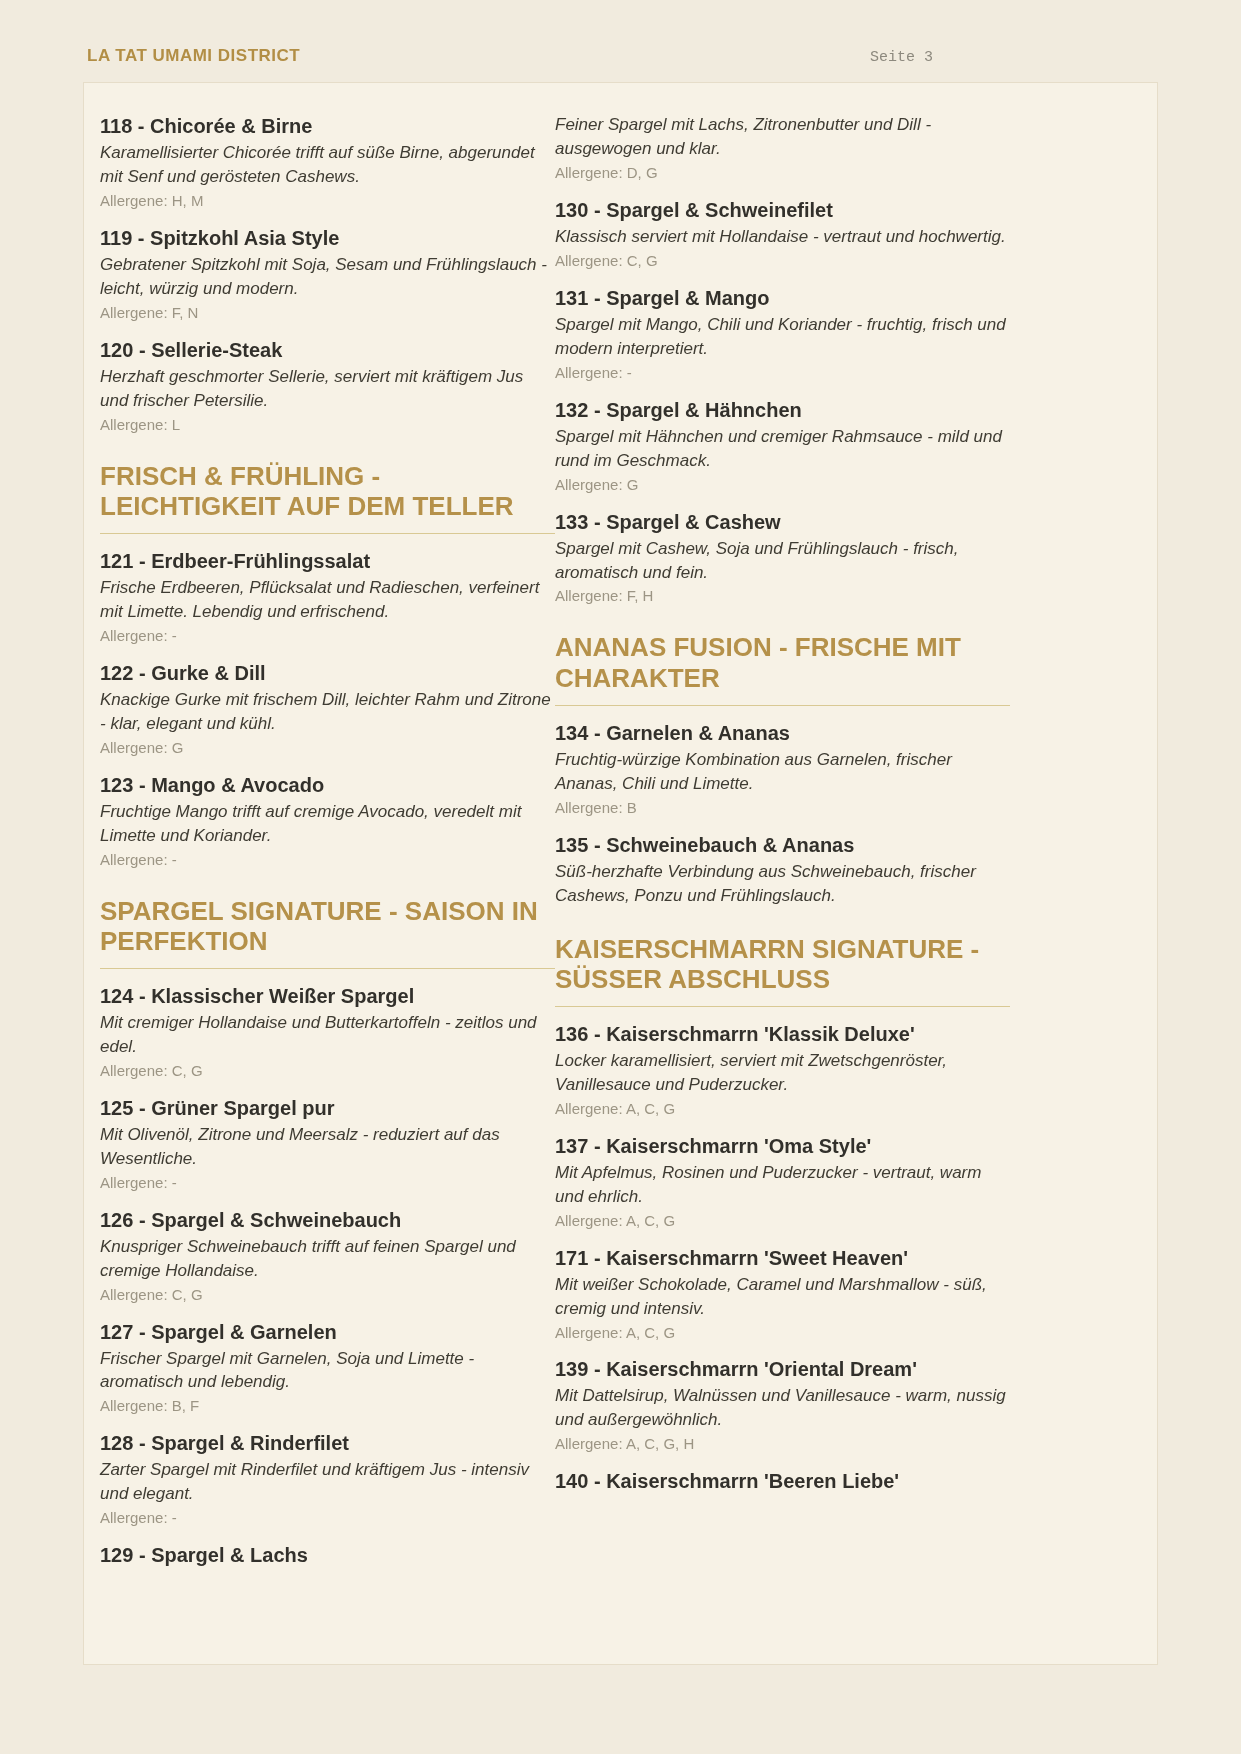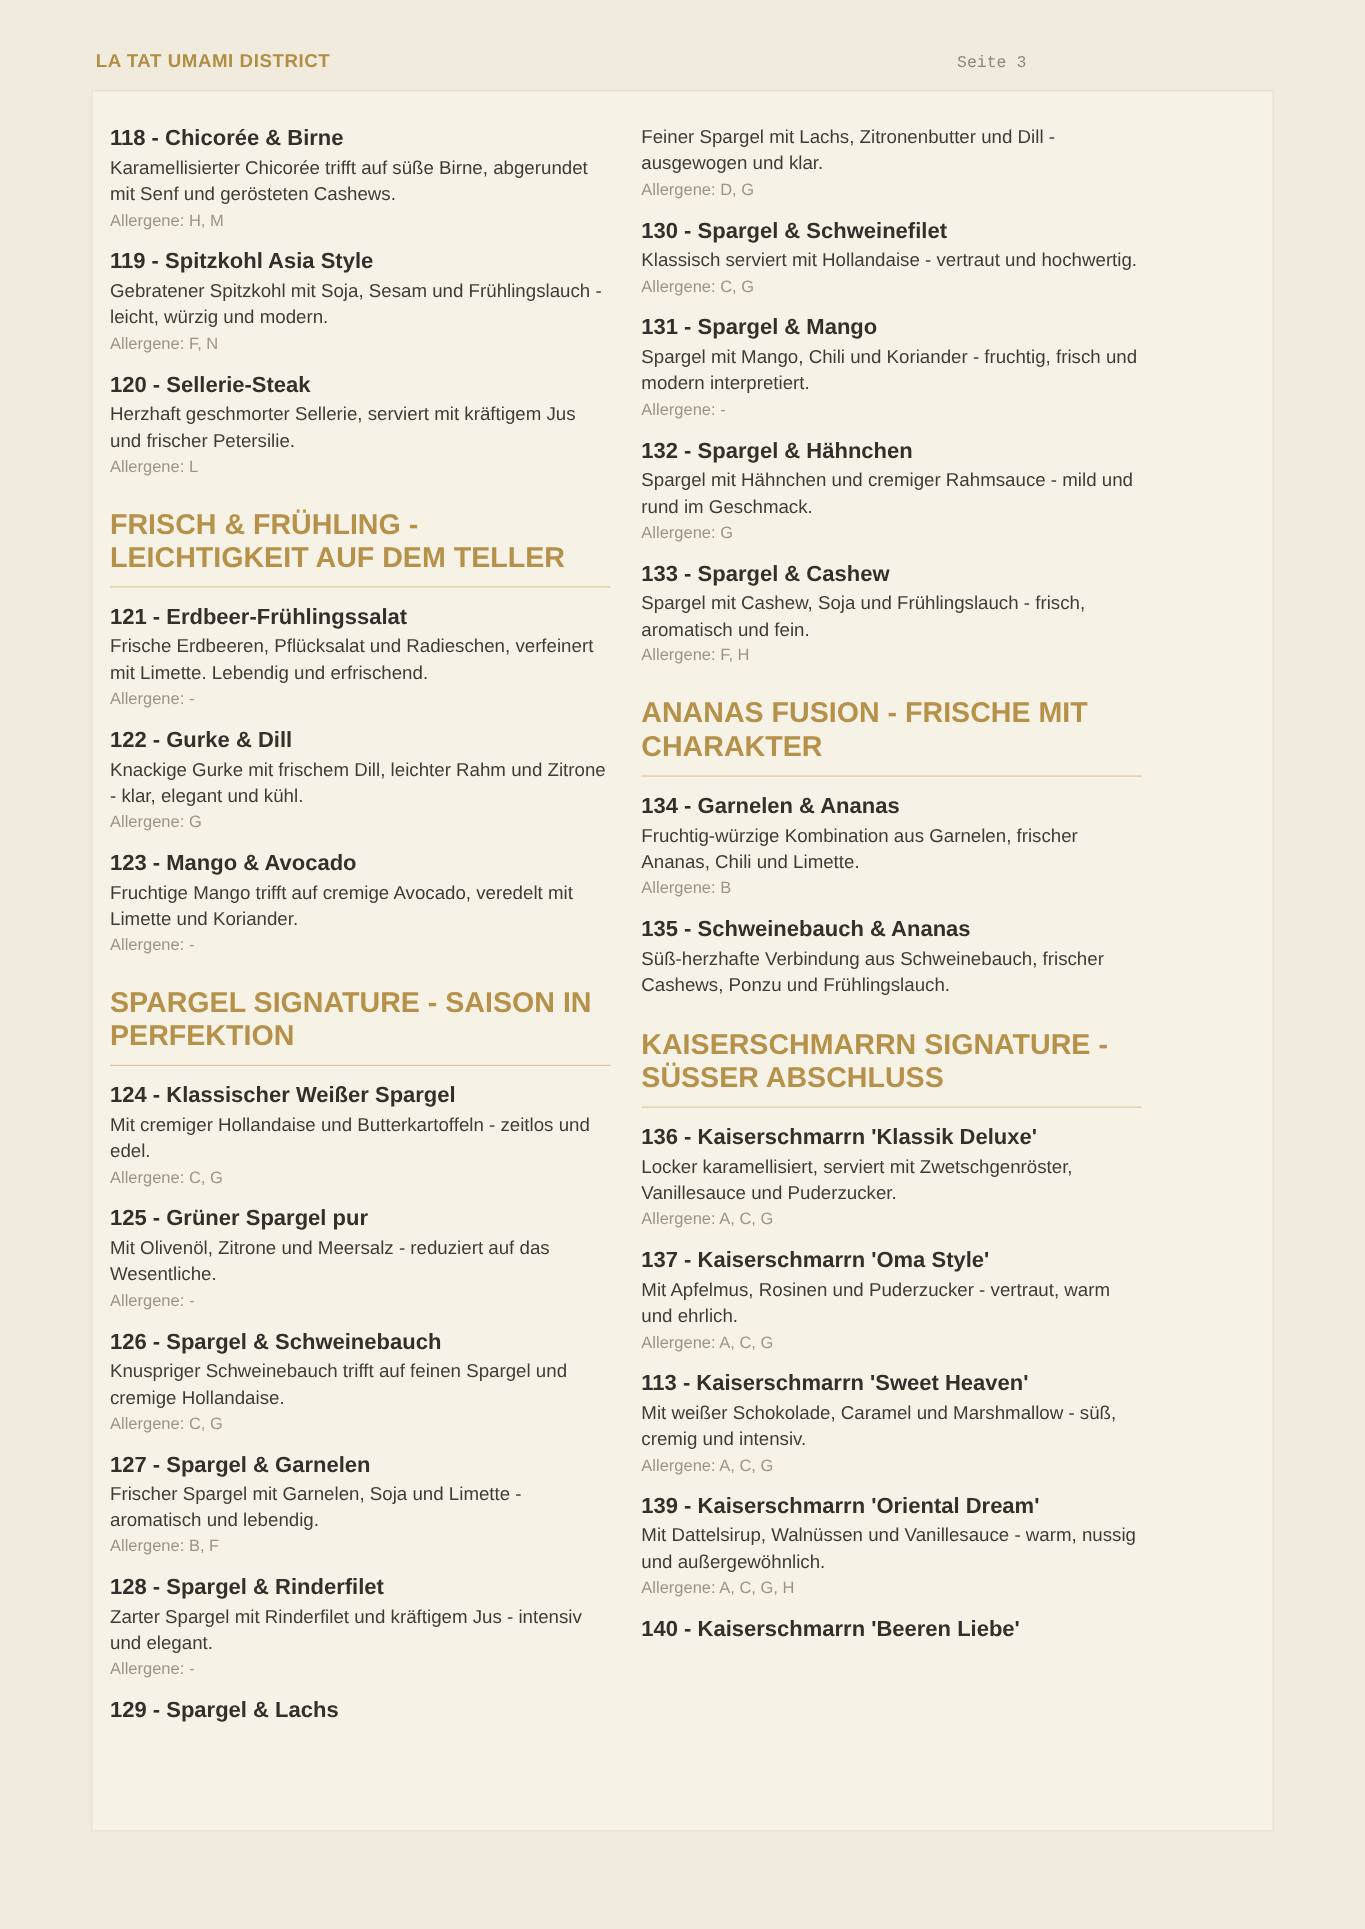--- a/index.html
+++ b/index.html
@@ -19,34 +19,34 @@
   .brand {
     color: #b28e45; font-size: 17px; font-weight: 700; letter-spacing: 0.5px;
   }
   .pageno { color: #8d897e; font-size: 15px; font-family: Liberation Mono, monospace; }
 
   
   .card {
     width: 1075px; height: 1583px;
     background: #f7f2e6;
     border: 1px solid #e6ddc9;
-    display: flex; gap: 28px;
+    display: flex; 
     padding: 30px 20px 40px 16px;
     overflow: hidden;
   }
   .col { width: 455px; flex: 0 0 455px; }
 
   
   .item { margin-bottom: 14px; }
   .item-title {
     font-size: 20px; line-height: 1.3; font-weight: 700;
     color: #32302b; margin-bottom: 2px;
   }
   .item-desc {
-    font-size: 17px; line-height: 1.41; color: #3f3c33; margin-bottom: 2px;
+    font-size: 17px; line-height: 1.41; color: #3f3c33; margin-bottom: 2px; font-style: italic;
   }
   .item-allergens {
     font-size: 15px; line-height: 1.33; color: #9c9584; margin-top: 2px;
   }
 
   
   .section-title {
     font-size: 26px; line-height: 1.16; font-weight: 700;
     color: #b5914a;
     margin: 26px 0 14px 0;
@@ -167,21 +167,21 @@
     <h3 class="item-title">136 - Kaiserschmarrn 'Klassik Deluxe'</h3>
     <p class="item-desc">Locker karamellisiert, serviert mit Zwetschgenröster, Vanillesauce und Puderzucker.</p>
     <p class="item-allergens">Allergene: A, C, G</p>
   </article>
         <article class="item">
     <h3 class="item-title">137 - Kaiserschmarrn 'Oma Style'</h3>
     <p class="item-desc">Mit Apfelmus, Rosinen und Puderzucker - vertraut, warm und ehrlich.</p>
     <p class="item-allergens">Allergene: A, C, G</p>
   </article>
         <article class="item">
-    <h3 class="item-title">113 - Kaiserschmarrn 'Sweet Heaven'</h3>
+    <h3 class="item-title">171 - Kaiserschmarrn 'Sweet Heaven'</h3>
     <p class="item-desc">Mit weißer Schokolade, Caramel und Marshmallow - süß, cremig und intensiv.</p>
     <p class="item-allergens">Allergene: A, C, G</p>
   </article>
         <article class="item">
     <h3 class="item-title">139 - Kaiserschmarrn 'Oriental Dream'</h3>
     <p class="item-desc">Mit Dattelsirup, Walnüssen und Vanillesauce - warm, nussig und außergewöhnlich.</p>
     <p class="item-allergens">Allergene: A, C, G, H</p>
   </article>
         <article class="item">
     <h3 class="item-title">140 - Kaiserschmarrn 'Beeren Liebe'</h3>

